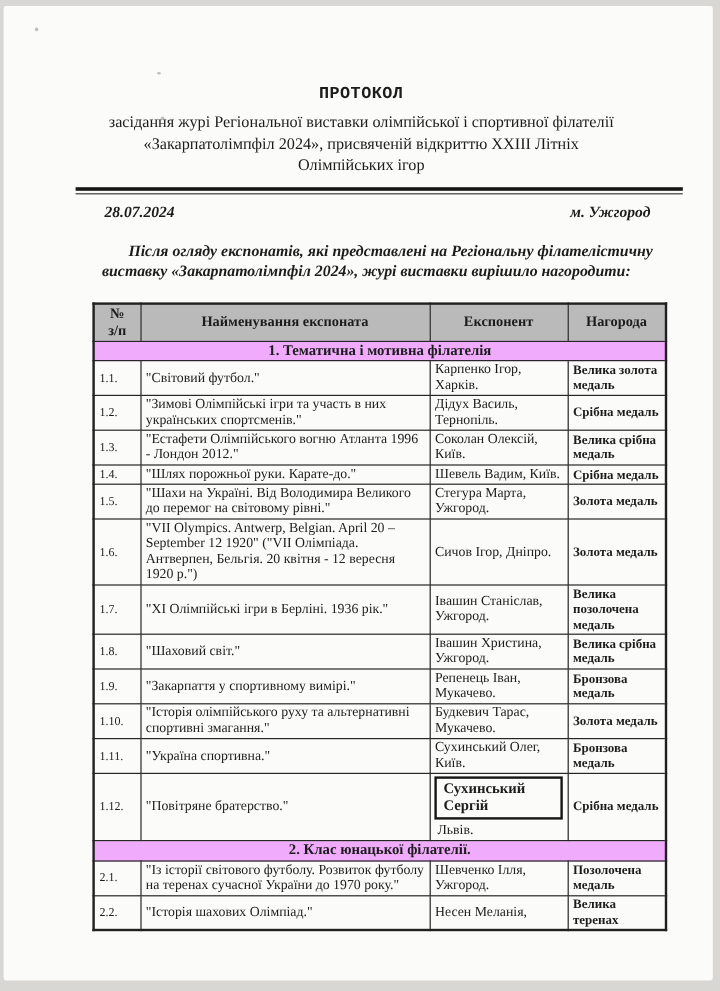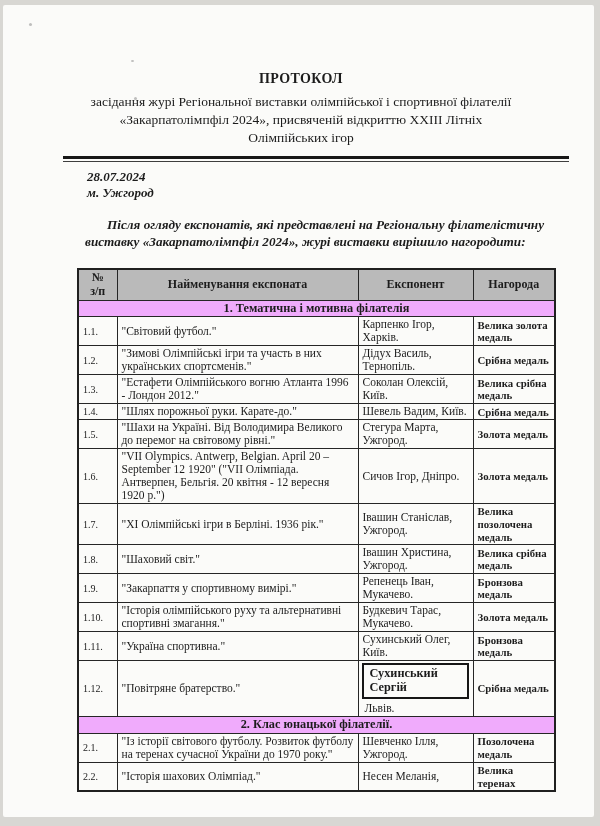--- a/index.html
+++ b/index.html
@@ -8,29 +8,29 @@
     background:#d8d7d3;
     font-family:"Liberation Serif","DejaVu Serif",serif;
     color:#1c1c1c;overflow:hidden;
   }
   .page{
     position:absolute;top:5px;left:3px;right:6px;bottom:9px;
     background:#fbfbf9;border-radius:2px;overflow:hidden;
   }
   .speck{position:absolute;background:#8d8d8d;border-radius:50%;opacity:.55;}
   .doc-header{margin:66px 55px 0 60px;text-align:center;}
-  .doc-title{font-weight:bold;font-size:14px;letter-spacing:.4px;margin-bottom:6px;}
+  .doc-title{font-weight:bold;font-size:14px;letter-spacing:.4px;margin-bottom:6px;font-family:Liberation Mono, monospace;}
   .doc-sub{font-size:13.5px;line-height:18px;}
   .rule{
     margin:9px 0 0 60px;width:506px;height:2px;
     border-top:3px solid #171717;border-bottom:1px solid #3e3e3e;
   }
   .date-row{
     display:flex;justify-content:space-between;
-    margin:7px 52px 0 84px;font-style:italic;font-size:13px;font-weight:600;flex-direction:column;
+    margin:7px 52px 0 84px;font-style:italic;font-size:13px;font-weight:600;
   }
   .intro{
     margin:15px 50px 0 82px;font-style:italic;font-weight:600;
     font-size:13.2px;line-height:17px;text-indent:22px;text-align:justify;
   }
   table.awards{
     margin:18px 0 0 74px;width:477px;border-collapse:collapse;table-layout:fixed;
     font-size:11.5px;line-height:1.13;
   }
   table.awards td, table.awards th{

